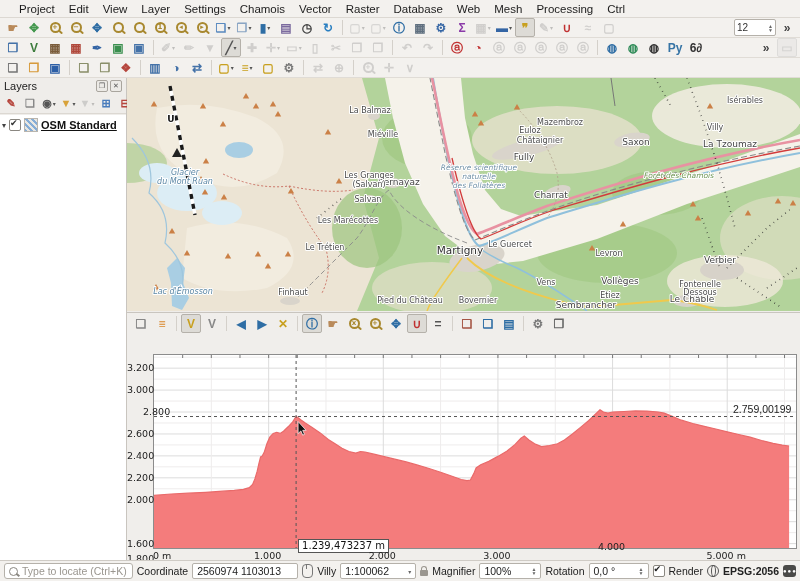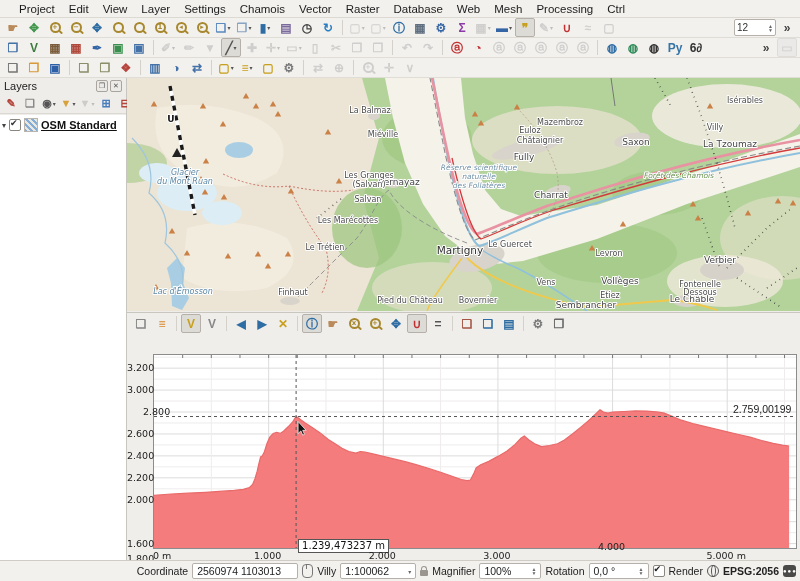--- a/index.html
+++ b/index.html
@@ -533,20 +533,24 @@
         <div class="xlab" style="left: 26px; width: 40px; text-align: left; top: 201px;">0 m</div>
         <div class="xlab" style="left: 110.643px; top: 201px;">1.000</div>
         <div class="xlab" style="left: 225.286px; top: 201px;">2.000</div>
         <div class="xlab" style="left: 339.929px; top: 201px;">3.000</div>
         <div class="xlab" style="left: 454.571px; top: 192px;">4.000</div>
         <div class="xlab" style="left: 569.214px; top: 201px;">5.000 m</div>
       </div>
   </div>
 
   <div class="statusbar">
+    <div class="locate">
+      <span class="mini-mag"></span>
+      <span>Type to locate (Ctrl+K)</span>
+    </div>
     <div class="right-group">
       <span class="sb-label">Coordinate</span>
       <span class="sb-input" style="width:96px">2560974 1103013</span>
       <span class="mouse-icon"></span>
       <span class="sb-label">Villy</span>
       <span class="sb-input" style="width:66px;justify-content:space-between">
         <span>1:100062</span>
           <span style="font-size:6px;color:#666">▾</span>
       </span>
       <span class="lock"></span>

